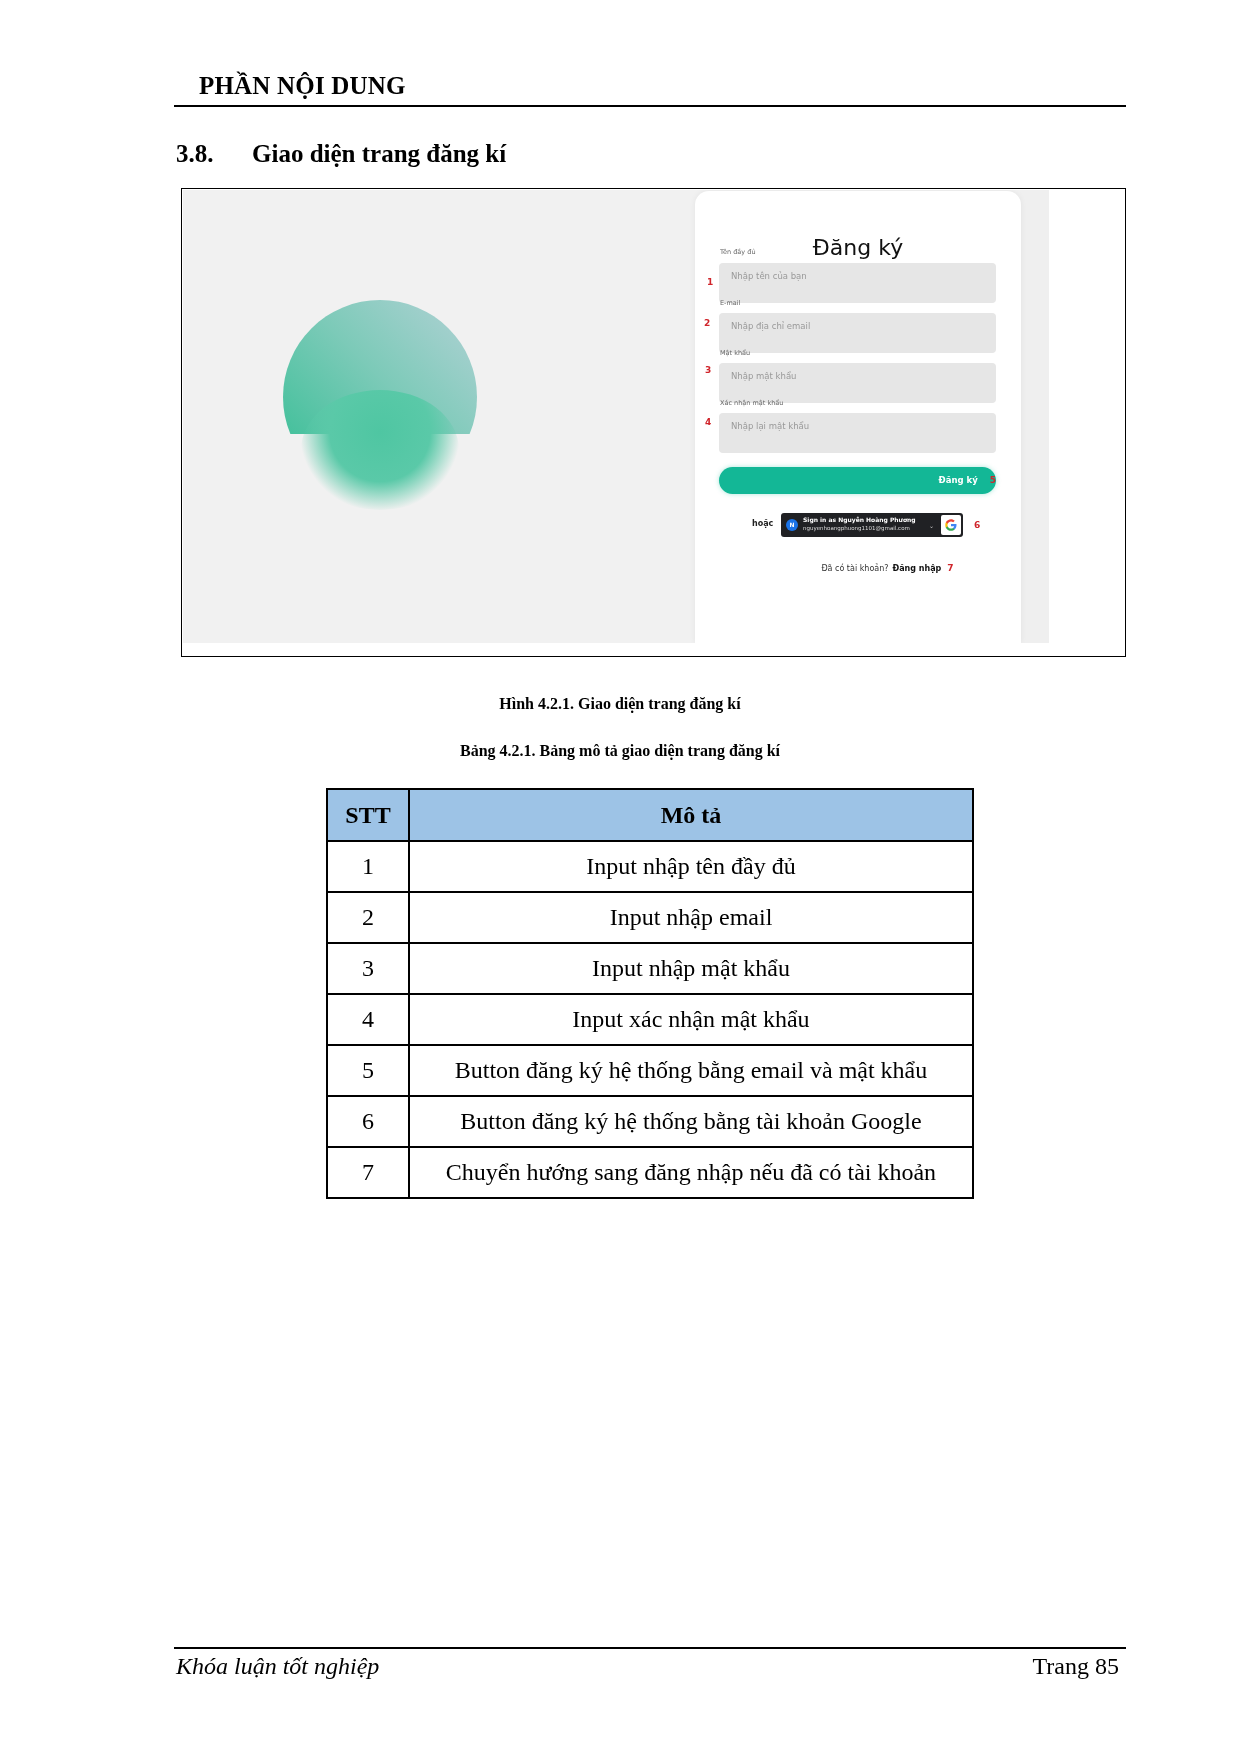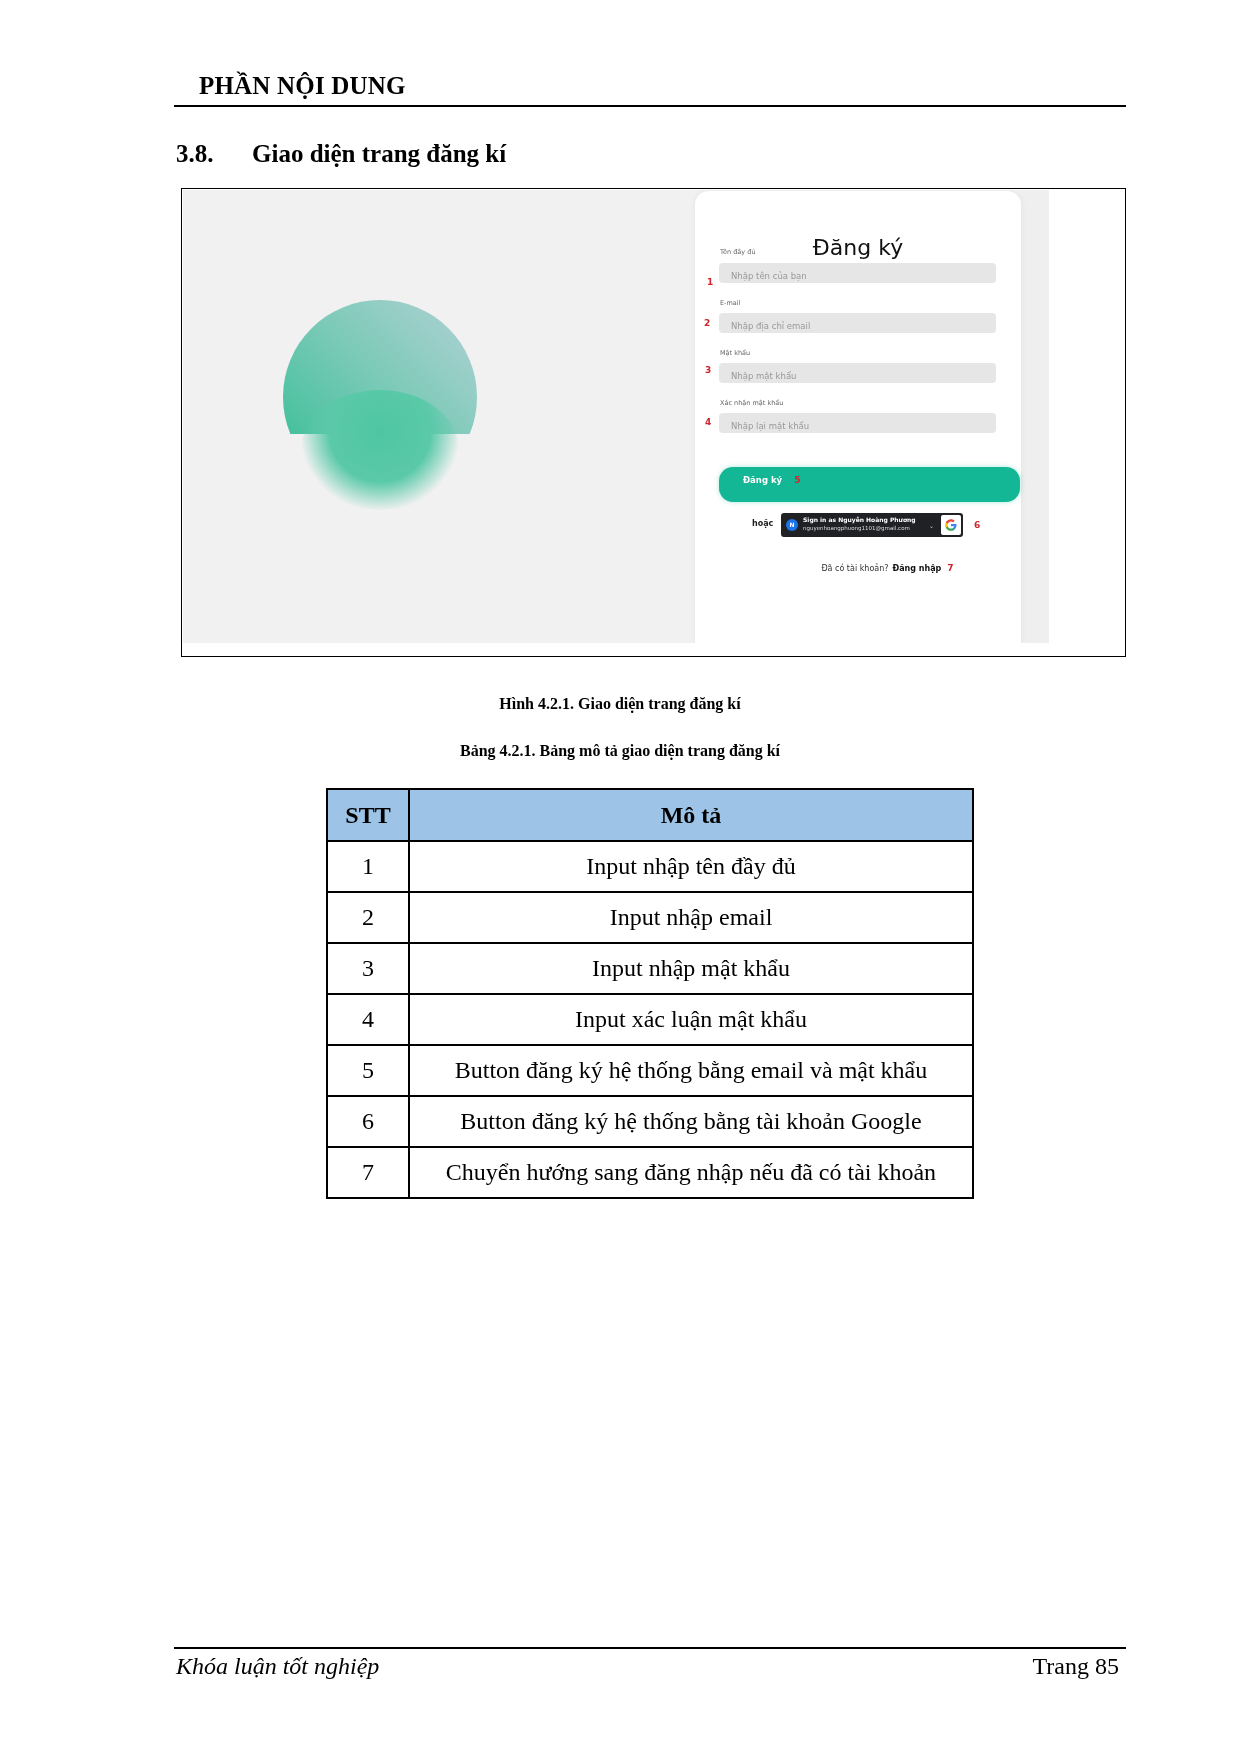--- a/index.html
+++ b/index.html
@@ -15,23 +15,23 @@
   .shot-strip { position: absolute; left: 837px; top: 0; width: 29px; height: 453px; background: #efefef; }
   .orb { position: absolute; left: 100px; top: 110px; width: 194px; height: 194px; border-radius: 50%;
          background: linear-gradient(225deg, #b3d2d6 0%, #7ccab8 45%, #2fbd91 100%); }
   .orb-cut { position: absolute; left: 0; top: 244px; width: 866px; height: 209px; background: #f1f1f1; }
   .orb-blur { position: absolute; left: 118px; top: 200px; width: 158px; height: 120px; border-radius: 50%;
               background: radial-gradient(ellipse at 50% 35%, #4fc6a2 0%, #5ac9a8 45%, rgba(90,201,168,0) 72%); }
 
   .card { position: absolute; left: 512px; top: 1px; width: 326px; height: 452px; background: #fff; border-radius: 14px 14px 0 0; box-shadow: 0 0 6px rgba(0,0,0,0.06); font-family: "DejaVu Sans", sans-serif; }
   .card-title { position: absolute; left: 0; width: 326px; top: 44px; text-align: center; font-size: 22px; color: #111; font-family: "DejaVu Sans", sans-serif; }
   .field-label { position: absolute; left: 25px; font-size: 6.5px; color: #666; }
-  .field-input { position: absolute; left: 24px; width: 277px; height: 20px; background: #e6e6e6; border-radius: 4px; border: none; box-sizing: border-box; padding-left: 12px; font-size: 8.5px; color: #999; line-height: 26px; }
+  .field-input { position: absolute; left: 24px; width: 277px; height: 40px; background: #e6e6e6; border-radius: 4px; border: none; box-sizing: border-box; padding-left: 12px; font-size: 8.5px; color: #999; line-height: 26px; }
   .marker { position: absolute; font-size: 9px; font-weight: bold; color: #d0252b; font-family: "DejaVu Sans", sans-serif; }
-  .submit-btn { position: absolute; left: 24px; top: 330px; width: 277px; height: 35px; background: #13b796; border-radius: 14px; box-shadow: 0 0 5px rgba(19,183,150,0.35); text-align: left; line-height: 27px; color: #fff; font-size: 8.5px; font-weight: bold; padding-left: 24px; }
+  .submit-btn { position: absolute; left: 24px; top: 330px; width: 277px; height: 27px; background: #13b796; border-radius: 14px; box-shadow: 0 0 5px rgba(19,183,150,0.35); text-align: right; line-height: 27px; color: #fff; font-size: 8.5px; font-weight: bold; }
   .submit-btn .marker { position: static; margin-left: 12px; font-size: 9px; color: #d0252b; }
   .or-text { position: absolute; left: 57px; top: 380px; font-size: 8px; font-weight: bold; color: #222; }
   .gbtn { position: absolute; left: 86px; top: 373px; width: 182px; height: 24px; background: #202124; border-radius: 3px; color: #fff; }
   .gbtn .avatar { position: absolute; left: 5px; top: 6px; width: 12px; height: 12px; border-radius: 50%; background: #1a73e8; color: #fff; font-size: 6px; text-align: center; line-height: 12px; font-weight: bold; }
   .gbtn .line1 { position: absolute; left: 22px; top: 3px; font-size: 6px; font-weight: bold; white-space: nowrap; }
   .gbtn .line2 { position: absolute; left: 22px; top: 12px; font-size: 5.5px; white-space: nowrap; color: #ddd; }
   .gbtn .chev { position: absolute; left: 148px; top: 9px; font-size: 6px; color: #ccc; }
   .gbtn .glogo { position: absolute; right: 2px; top: 2px; width: 20px; height: 20px; background: #fff; border-radius: 2px; }
   .footer-link { position: absolute; left: 0; width: 385px; top: 428px; text-align: center; font-size: 8px; color: #333; }
   .footer-link .login { font-weight: bold; color: #111; margin-left: 4px; }
@@ -130,21 +130,21 @@
     <tr>
         <td class="stt">2</td>
         <td>Input nhập email</td>
       </tr>
     <tr>
         <td class="stt">3</td>
         <td>Input nhập mật khẩu</td>
       </tr>
     <tr>
         <td class="stt">4</td>
-        <td>Input xác luận mật khẩu</td>
+        <td>Input xác nhận mật khẩu</td>
       </tr>
     <tr>
         <td class="stt">5</td>
         <td>Button đăng ký hệ thống bằng email và mật khẩu</td>
       </tr>
     <tr>
         <td class="stt">6</td>
         <td>Button đăng ký hệ thống bằng tài khoản Google</td>
       </tr>
     <tr>

